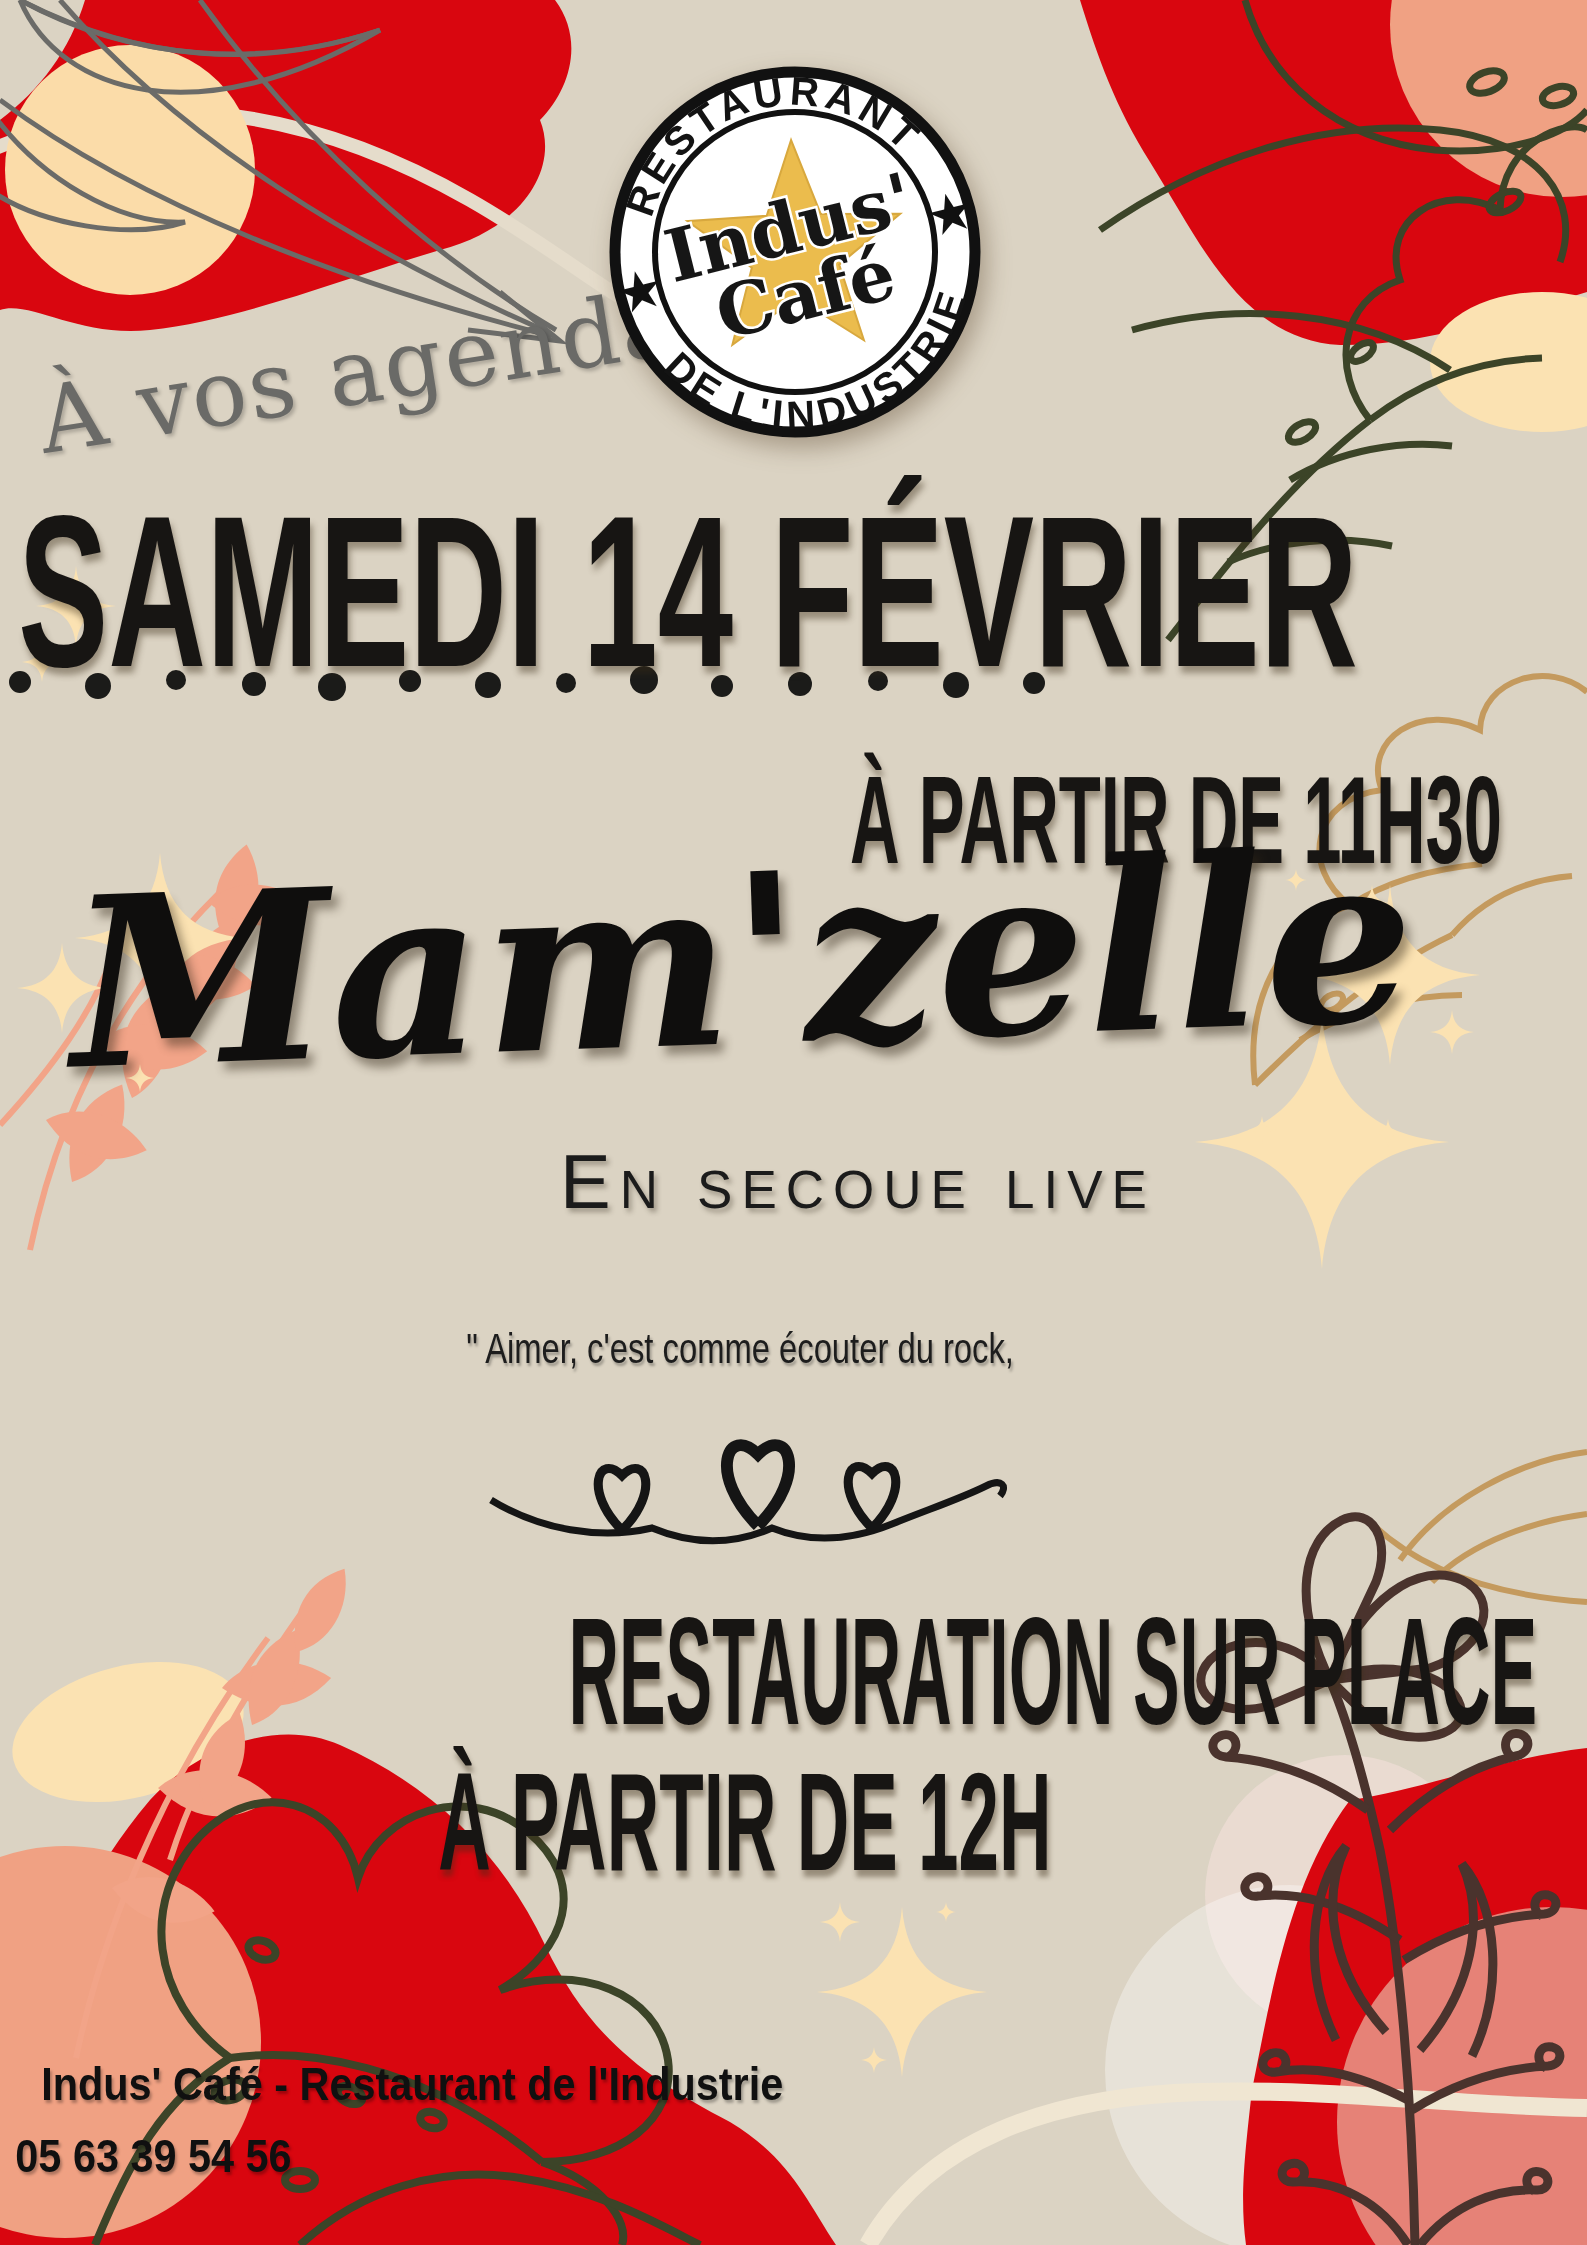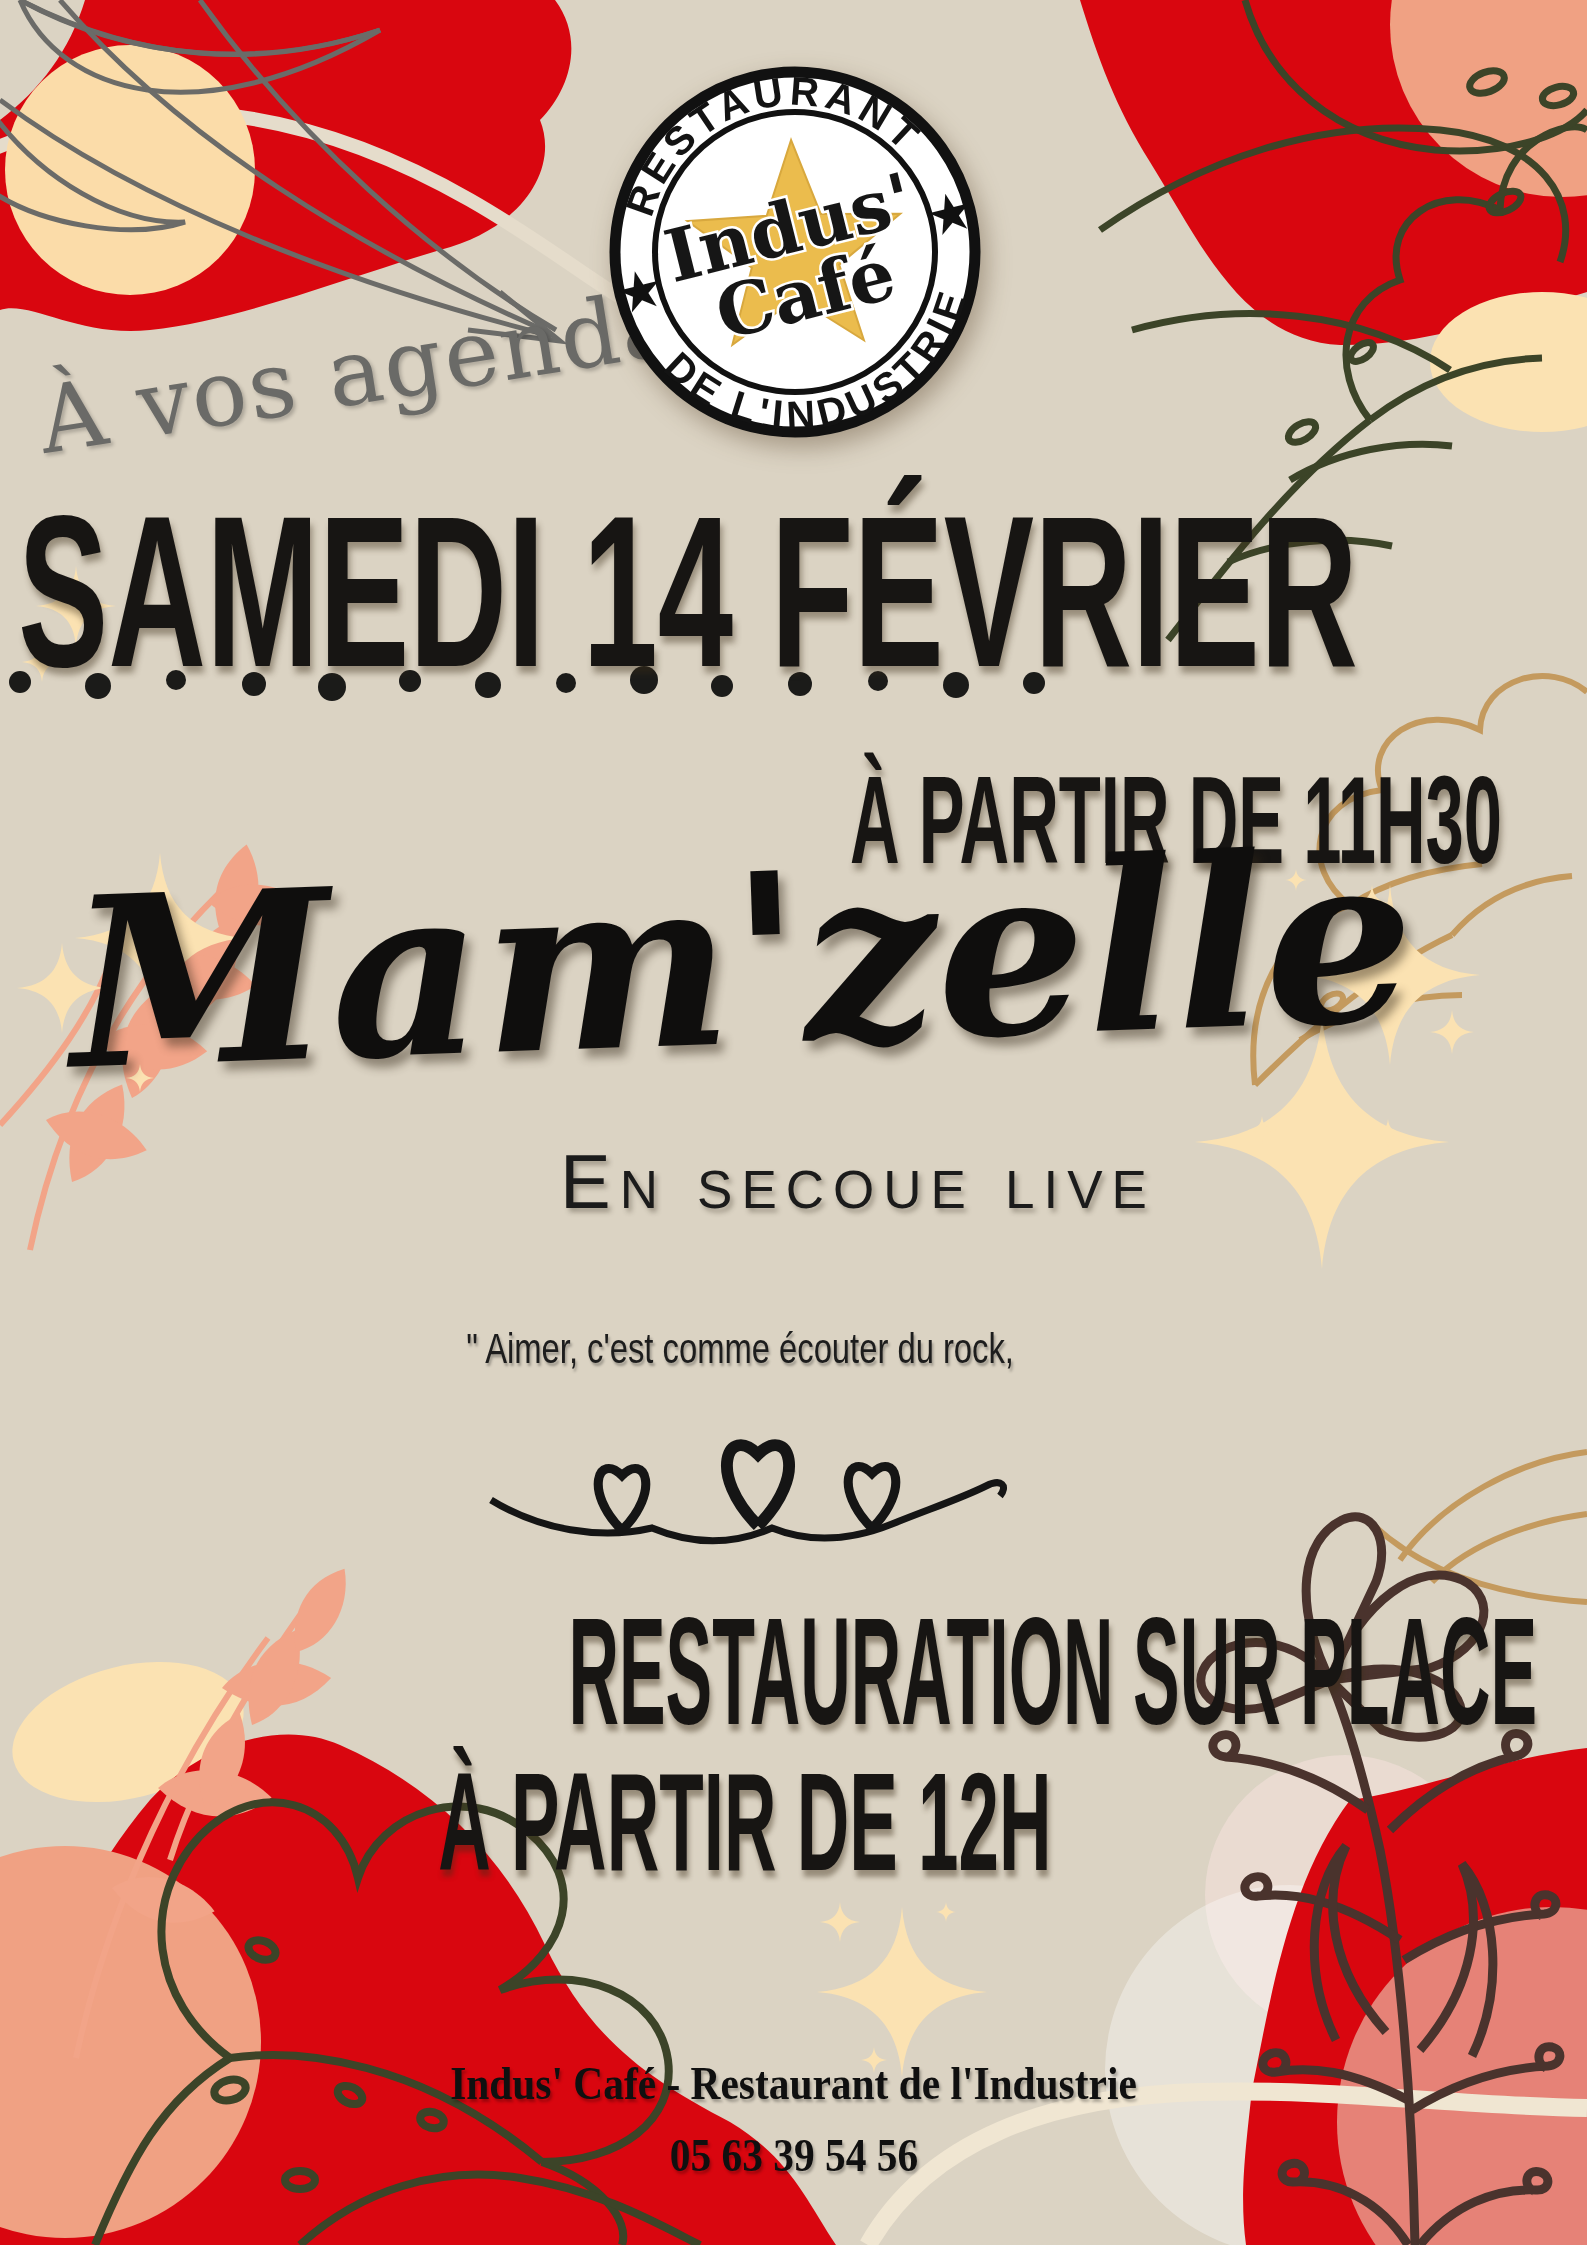--- a/index.html
+++ b/index.html
@@ -43,21 +43,21 @@
   .quote span{display:inline-block;transform:scaleX(.78);transform-origin:50% 50%;}
   .resto{left:0;width:1490px;text-align:center;}
   .resto>span{transform-origin:50% 50%;}
   .resto1{top:1584px;font-size:152px;}
   .resto1>span{transform:scaleX(.46);}
   .resto2{top:1712px;font-size:140px;margin-top:29px;}
   .resto2>span{transform:scaleX(.52);}
   footer{position:absolute;left:0;top:2048px;width:1587px;z-index:3;
     font-weight:700;font-size:46px;color:#101010;line-height:72px;
     text-shadow:2px 3px 3px rgba(0,0,0,.28);}
-  footer div{display:flex;justify-content:center;white-space:nowrap;font-family:Liberation Serif, serif;}
+  footer div{display:flex;white-space:nowrap;}
   footer span{display:inline-block;transform:scaleX(.9);transform-origin:50% 50%;}
 </style>
 </head>
 <body>
 
 <svg class="bg abs" viewBox="0 0 1587 2245">
   <defs>
     <path id="sparkle" d="M0,-100 C5,-38 38,-5 100,0 C38,5 5,38 0,100 C-5,38 -38,5 -100,0 C-38,-5 -5,-38 0,-100 Z"></path>
     <path id="sleaf" d="M0,0 C10,-35 35,-55 72,-50 C62,-14 30,6 0,0 Z"></path>
     <path id="mheart" d="M0,34 C-30,4 -18,-26 0,-8 C18,-26 30,4 0,34"></path>

